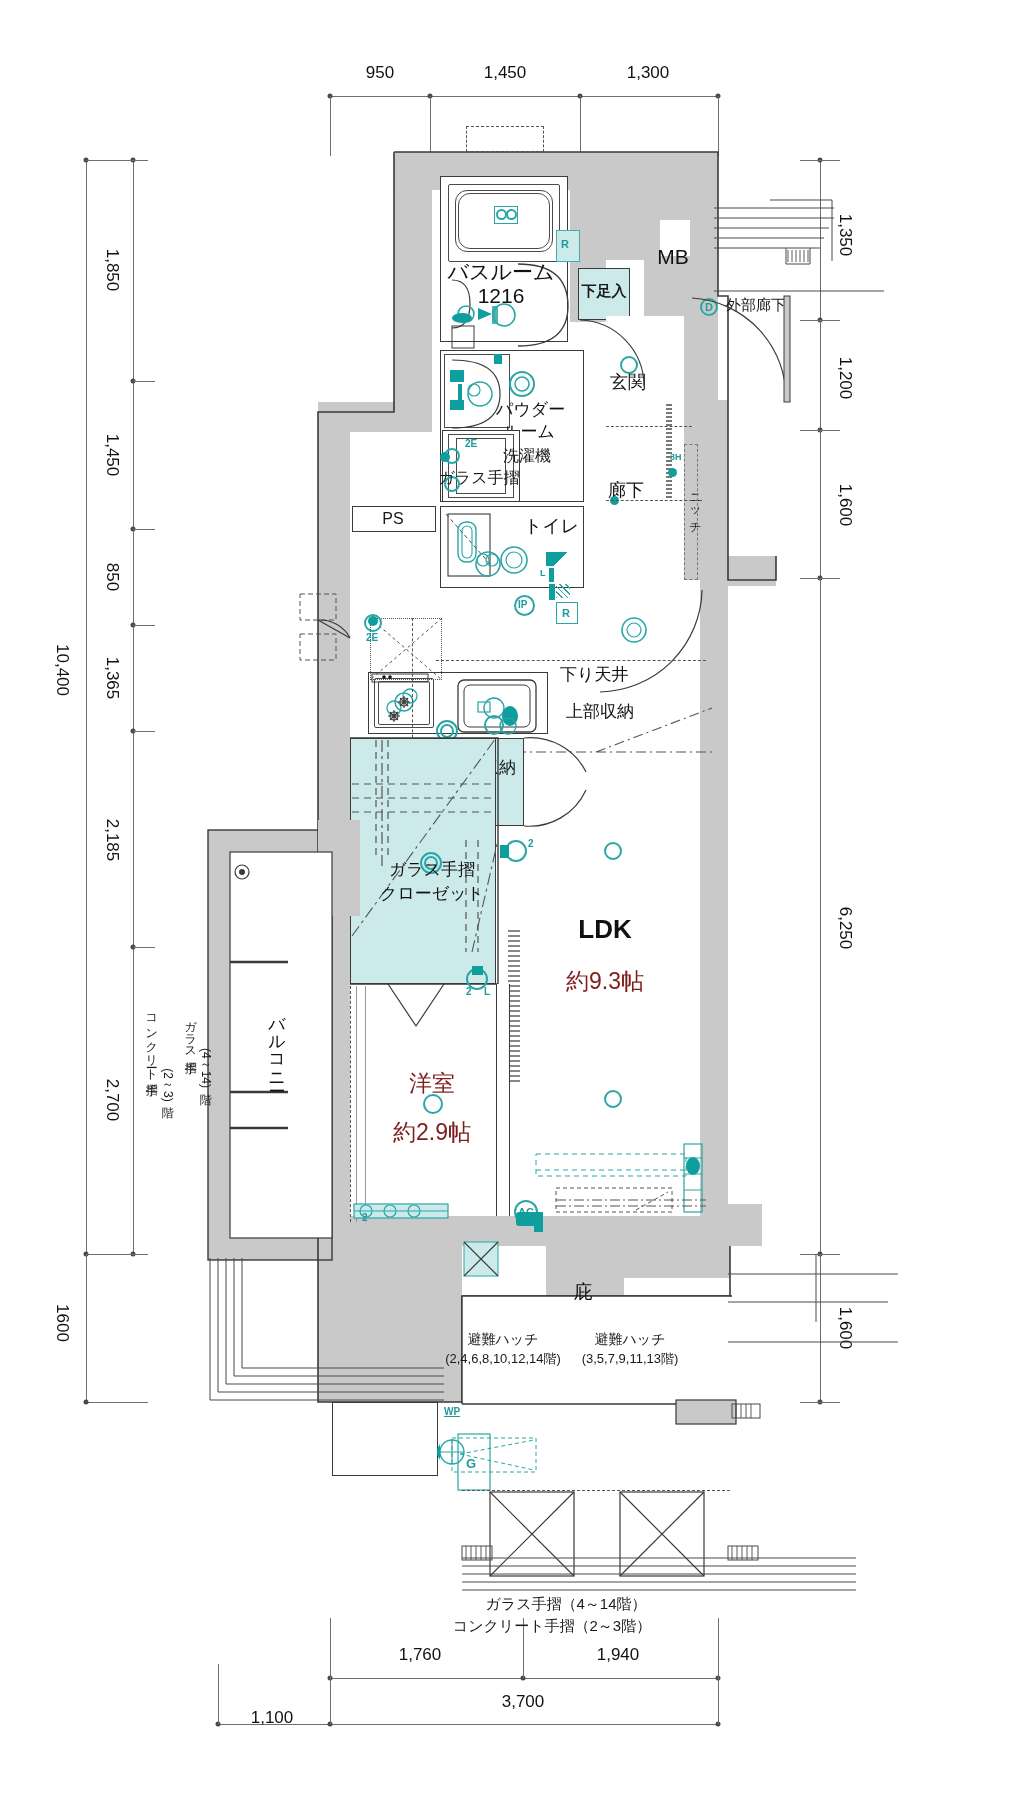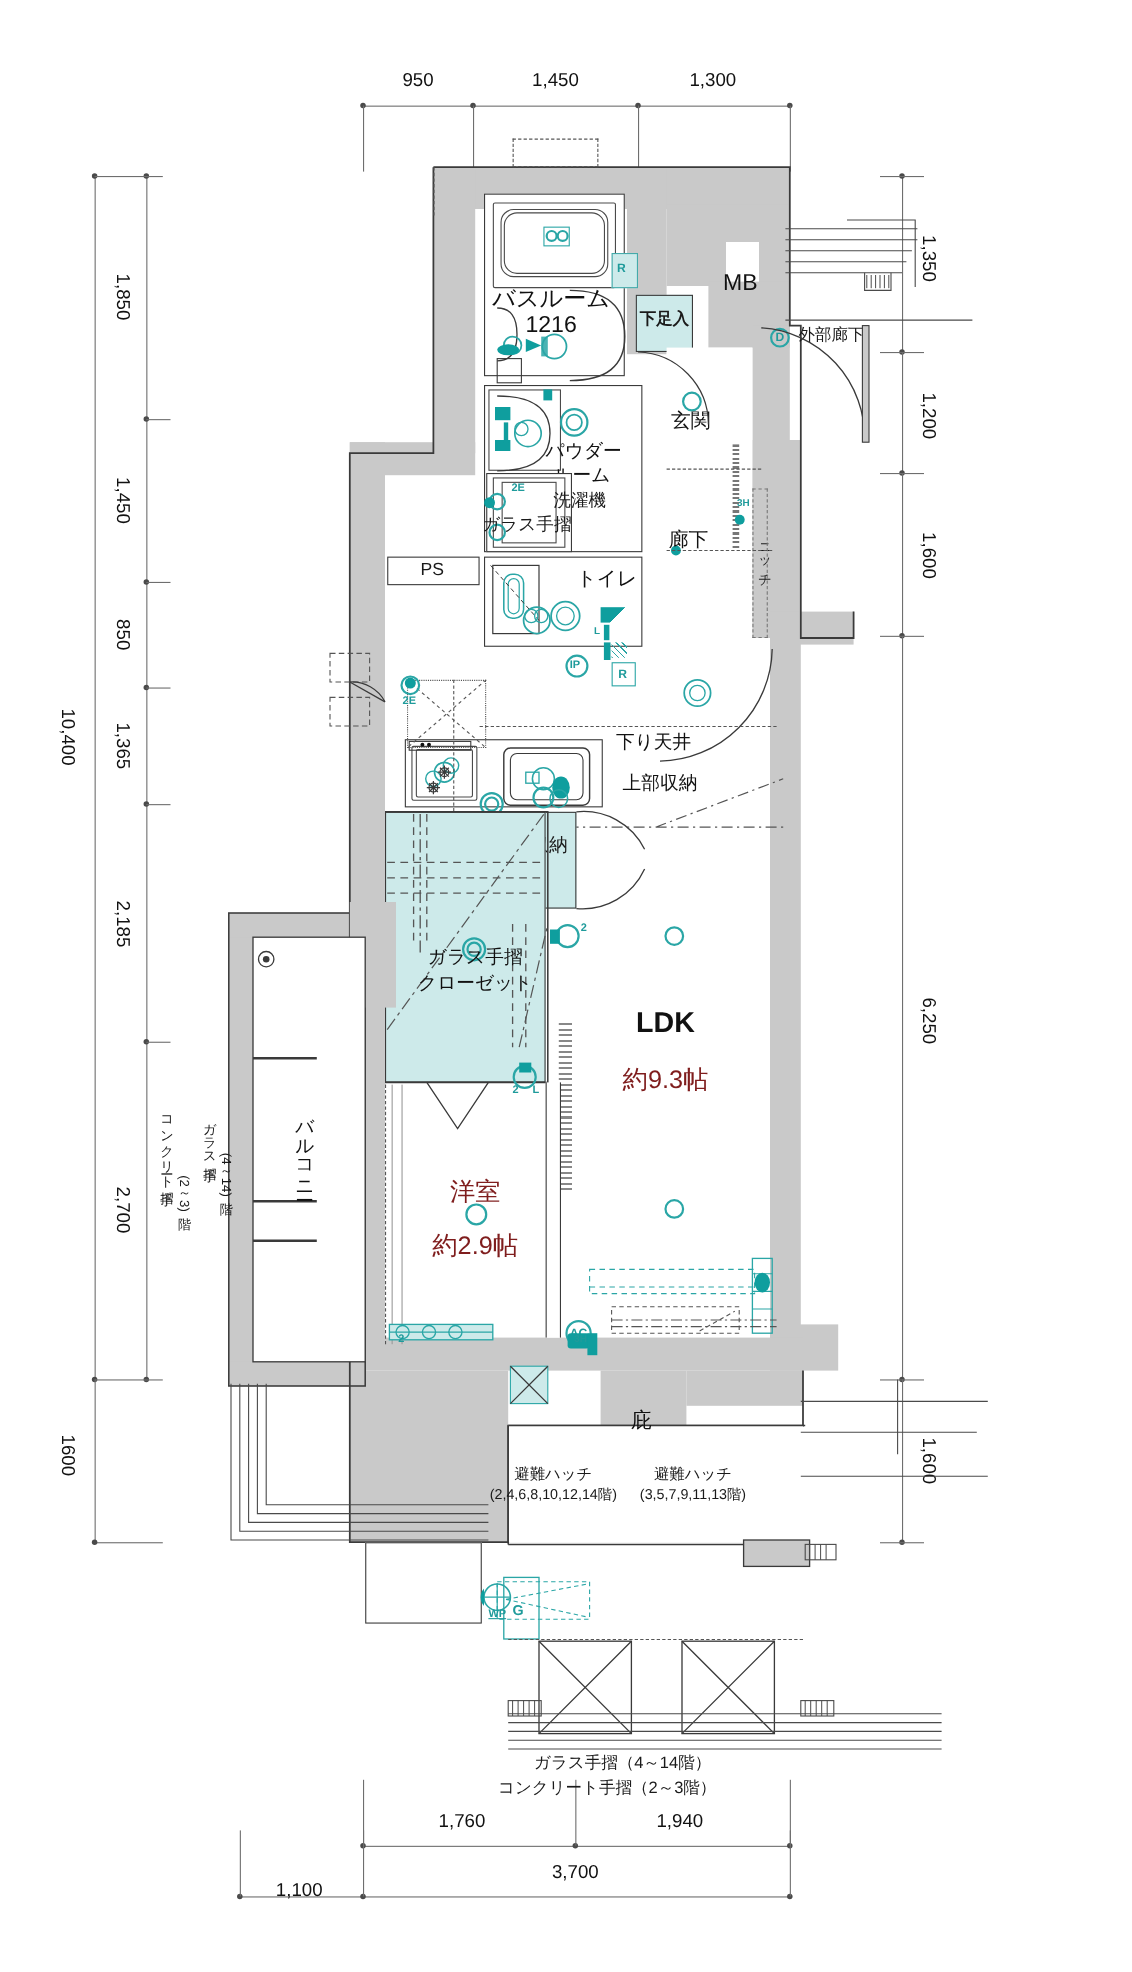--- a/index.html
+++ b/index.html
@@ -477,21 +477,21 @@
   <div class="txt ctr roomname" style="left:583px;top:1292px;font-size:19px;">庇</div>
 
   <svg class="abs" style="left:438px;top:1430px;width:120px;height:70px;">
     <circle cx="14" cy="22" r="12" fill="none" stroke="#2aa6a6" stroke-width="1.4"></circle>
     <path d="M2,22 L26,22 M14,10 L14,34" stroke="#2aa6a6" stroke-width="1.1"></path>
     <path d="M2,14 A12,12 0 0,0 2,30 Z" fill="#0f9e9e"></path>
     <rect x="20" y="4" width="32" height="56" fill="none" stroke="#2aa6a6" stroke-width="1.2"></rect>
     <rect x="14" y="8" width="84" height="34" fill="none" stroke="#2aa6a6" stroke-width="1" stroke-dasharray="4 3"></rect>
     <path d="M22,24 L96,10 M22,24 L96,40" stroke="#2aa6a6" stroke-width="1" stroke-dasharray="4 3" fill="none"></path>
   </svg>
-  <div class="lbl-t" style="left:444px;top:1462px;font-size:10px;text-decoration:underline;">WP</div>
+  <div class="lbl-t" style="left:444px;top:1406px;font-size:10px;text-decoration:underline;">WP</div>
   <div class="lbl-t" style="left:466px;top:1456px;font-size:13px;">G</div>
   <div class="dash" style="left:462px;top:1490px;width:268px;"></div>
 
   <svg class="abs" style="left:460px;top:1490px;width:274px;height:96px;">
     <rect x="30" y="2" width="84" height="84" fill="none" stroke="#3a3a3a" stroke-width="1.2"></rect>
     <path d="M30,2 L114,86 M114,2 L30,86" stroke="#3a3a3a" stroke-width="1.2" fill="none"></path>
     <rect x="160" y="2" width="84" height="84" fill="none" stroke="#3a3a3a" stroke-width="1.2"></rect>
     <path d="M160,2 L244,86 M244,2 L160,86" stroke="#3a3a3a" stroke-width="1.2" fill="none"></path>
   </svg>
   <div class="txt ctr small" style="left:503px;top:1340px;font-size:14px;">避難ハッチ</div>

